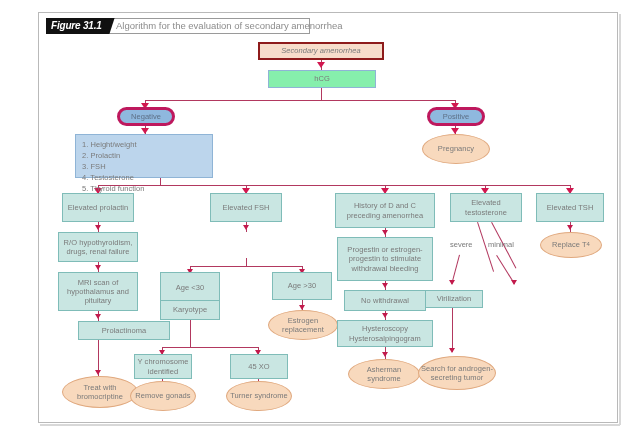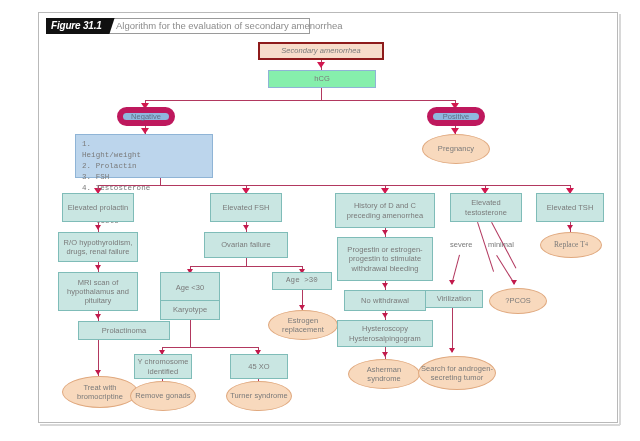--- a/index.html
+++ b/index.html
@@ -29,28 +29,28 @@
             font-size:9.5px;color:#8c8c8c;white-space:nowrap;}
 
   
   .node{position:absolute;box-sizing:border-box;display:flex;
         align-items:center;justify-content:center;text-align:center;
         font-size:7.5px;line-height:9.2px;letter-spacing:0.05px;
         color:#7a7a7a;padding:1px 2px;}
   .rect{border:1px solid #7fbcb8;background:#c9e6e2;}
   .rect-blue{border:1px solid #8fb4d6;background:#86efac;}
   .rect-red{border:2px solid #8e1b1b;background:#f7ddcb;color:#7a7a7a;font-style:italic;}
-  .pill{border:6px solid #be185d;background:#8fb8de;border-radius:11px;
+  .pill{border:3px solid #be185d;background:#8fb8de;border-radius:11px;
         color:#5d6f86;}
   .ellipse{border:1px solid #e0a97f;background:#f8d9bd;border-radius:50%;
         color:#7a7a7a;}
   .plainlist{border:1px solid #8fb4d6;background:#bcd5ec;
         display:block;text-align:left;font-size:7.5px;line-height:11px;
         padding:4px 6px;}
-  .plainlist .col{display:inline-block;vertical-align:top;font-family:Liberation Mono, monospace;}
+  .plainlist .col{display:inline-block;vertical-align:top;}
   .edge-label{position:absolute;font-size:7.5px;color:#7a7a7a;}
 
   
   .ln{position:absolute;background:#b2385f;}
   .lnv{width:1.2px;}
   .lnh{height:1.2px;}
   .arrow{position:absolute;width:0;height:0;
          border-left:4px solid transparent;border-right:4px solid transparent;
          border-top:6px solid #d1174f;}
   .arrow-thin{border-left:3px solid transparent;border-right:3px solid transparent;
@@ -179,39 +179,37 @@
   <div class="node rect" style="left:210px;top:193px;width:72px;height:29px;">Elevated FSH</div>
   <div class="node rect" style="left:335px;top:193px;width:100px;height:35px;">History of D and C preceding amenorrhea</div>
   <div class="node rect" style="left:450px;top:193px;width:72px;height:29px;">Elevated testosterone</div>
   <div class="node rect" style="left:536px;top:193px;width:68px;height:29px;">Elevated TSH</div>
 
   <div class="node rect" style="left:58px;top:232px;width:80px;height:30px;">R/O hypothyroidism, drugs, renal failure</div>
   <div class="node rect" style="left:58px;top:272px;width:80px;height:39px;">MRI scan of hypothalamus and pituitary</div>
   <div class="node rect" style="left:78px;top:321px;width:92px;height:19px;">Prolactinoma</div>
   <div class="node ellipse" style="left:62px;top:376px;width:76px;height:32px;">Treat with bromocriptine</div>
 
-  <div class="node rect" style="left:204px;top:232px;width:84px;height:26px;">Ovarian failure</div>
   <div class="node rect" style="left:160px;top:272px;width:60px;height:32px;">Age &lt;30</div>
-  <div class="node rect" style="left:272px;top:272px;width:60px;height:18px;font-family:Liberation Mono, monospace;">Age &gt;30</div>
+  <div class="node rect" style="left:272px;top:272px;width:60px;height:28px;">Age &gt;30</div>
   <div class="node rect" style="left:160px;top:300px;width:60px;height:20px;">Karyotype</div>
   <div class="node ellipse" style="left:268px;top:310px;width:70px;height:30px;">Estrogen replacement</div>
   <div class="node rect" style="left:134px;top:354px;width:58px;height:25px;">Y chromosome identified</div>
   <div class="node rect" style="left:230px;top:354px;width:58px;height:25px;">45 XO</div>
   <div class="node ellipse" style="left:130px;top:381px;width:66px;height:30px;">Remove gonads</div>
   <div class="node ellipse" style="left:226px;top:381px;width:66px;height:30px;">Turner syndrome</div>
 
   <div class="node rect" style="left:337px;top:237px;width:96px;height:44px;">Progestin or estrogen-progestin to stimulate withdrawal bleeding</div>
   <div class="node rect" style="left:344px;top:290px;width:82px;height:21px;">No withdrawal</div>
   <div class="node rect" style="left:337px;top:320px;width:96px;height:27px;">Hysteroscopy Hysterosalpingogram</div>
   <div class="node ellipse" style="left:348px;top:359px;width:72px;height:30px;">Asherman syndrome</div>
 
   <div class="edge-label" style="left:450px;top:240px;">severe</div>
   <div class="edge-label" style="left:488px;top:240px;">minimal</div>
   <div class="node rect" style="left:425px;top:290px;width:58px;height:18px;">Virilization</div>
-  <div class="node ellipse" style="left:489px;top:288px;width:58px;height:26px;">?PCOS</div>
   <div class="node ellipse" style="left:418px;top:356px;width:78px;height:34px;">Search for androgen-secreting tumor</div>
 
-  <div class="node ellipse" style="left:540px;top:232px;width:62px;height:26px;font-family:Liberation Serif, serif;">
+  <div class="node ellipse" style="left:540px;top:232px;width:62px;height:26px;">
     <span>Replace T</span>
       <sub style="font-size:6px;">4</sub>
   </div>
 
 </div>
 
 </body></html>

